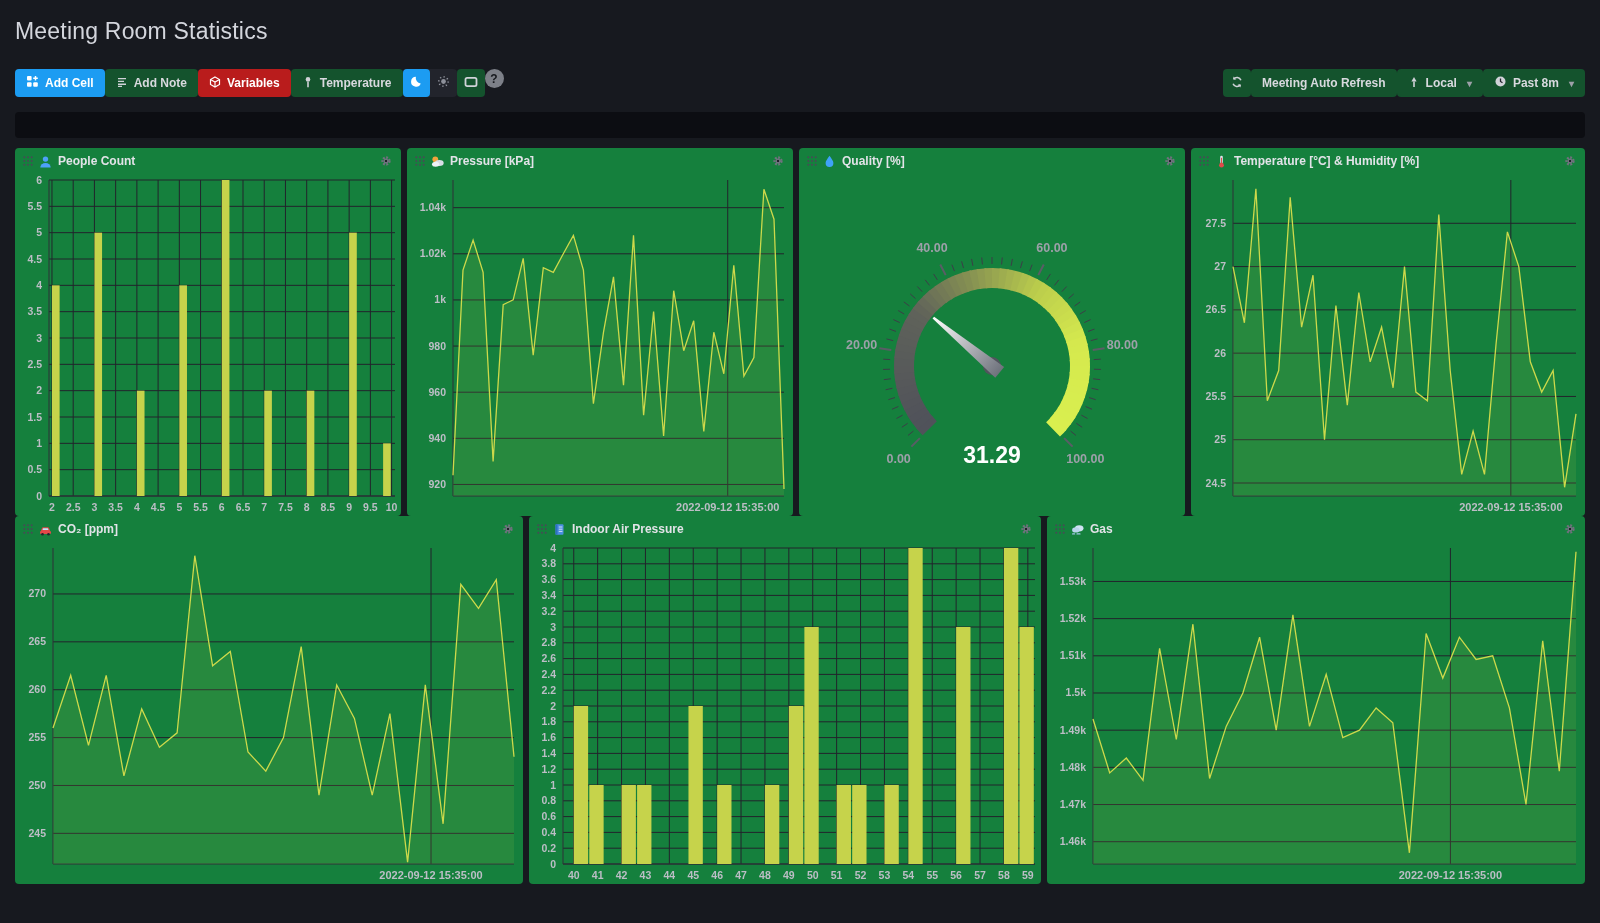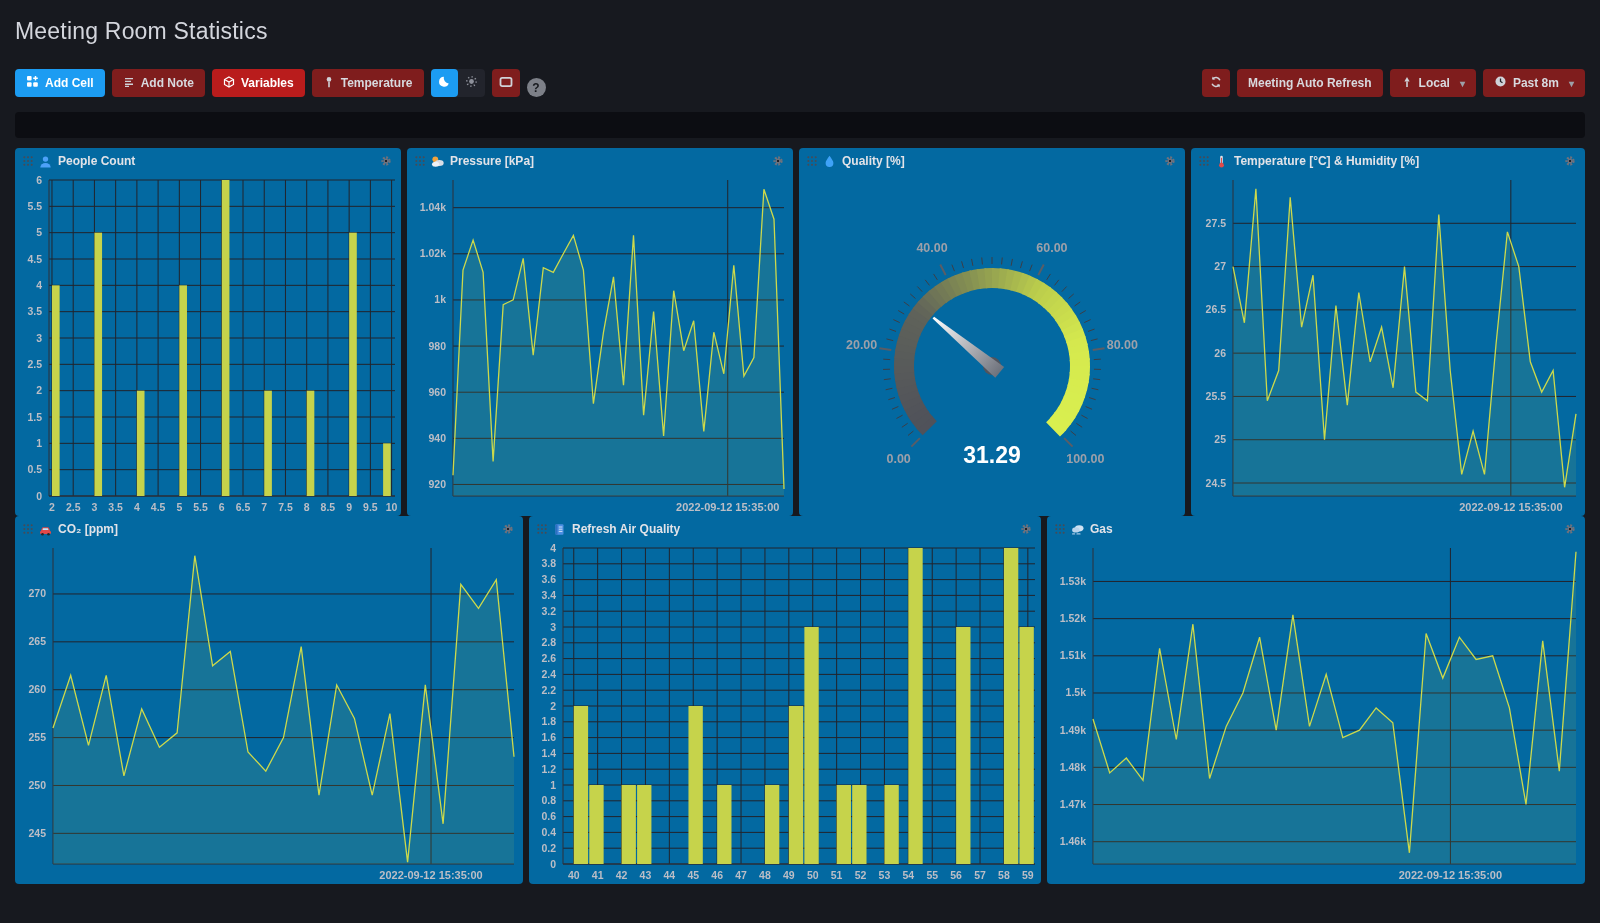--- a/index.html
+++ b/index.html
@@ -1,36 +1,36 @@
 <!DOCTYPE html>
 <html><head>
 <meta charset="utf-8">
 <style>
   *{margin:0;padding:0;box-sizing:border-box}
   html,body{width:1600px;height:923px;background:#17191f;font-family:"Liberation Sans",sans-serif;overflow:hidden}
   .page{position:relative;width:1600px;height:874px;padding:0 15px}
   .page-title{padding-top:18px;font-size:23px;font-weight:500;color:#d4d6dd;letter-spacing:.2px;height:45px}
   .toolbar{display:flex;justify-content:space-between;align-items:center;margin-top:24px;height:28px}
-  .tb-group{display:flex;align-items:flex-end;gap:7px}
-  .btn{height:28px;border:none;border-radius:4px;background:#7f1d1d;color:#d8d9de;font-family:"Liberation Sans",sans-serif;
+  .tb-group{display:flex;align-items:flex-start;}
+  .btn{height:28px;border:none;border-radius:4px;background:#14532d;color:#d8d9de;font-family:"Liberation Sans",sans-serif;
        font-size:12px;font-weight:bold;display:inline-flex;align-items:center;gap:6px;padding:0 11px;cursor:pointer;white-space:nowrap}
   .btn.blue{background:#1c9cf2;color:#fff}
   .btn.purple{background:#b91c1c;color:#fff}
   .btn .caret{font-size:10px;color:#9da0a8;margin-left:4px}
   .btn-group{display:flex;background:#22242c;border-radius:4px;height:28px;align-items:center}
   .btn-group .seg{width:27px;height:28px;display:flex;align-items:center;justify-content:center;border-radius:4px;cursor:pointer}
   .btn-group .seg.active{background:#1c9cf2}
   .icon-btn{width:28px;height:28px;padding:0;justify-content:center}
   .help-circle{width:19px;height:19px;border-radius:50%;background:#7d8088;color:#16181d;font-size:12px;font-weight:bold;
        display:flex;align-items:center;justify-content:center;cursor:pointer}
   .empty-strip{margin-top:15px;height:26px;background:#0c0d12;border-radius:4px}
   .grid{display:grid;gap:6px}
   .row1{margin-top:10px;grid-template-columns:386px 386px 386px 1fr;height:368px}
   .row2{grid-template-columns:508px 512px 1fr;height:368px}
-  .panel{background:#0369a1;border-radius:4px;position:relative;overflow:hidden}
+  .panel{background:#15803d;border-radius:4px;position:relative;overflow:hidden}
   .panel-header{height:26px;display:flex;align-items:center;padding:0 9px 0 8px;gap:6px}
   .drag-handle{display:flex;align-items:center;cursor:grab}
   .panel-icon{display:flex;align-items:center}
   .panel-title{font-size:12px;font-weight:bold;color:#e2e3e8;white-space:nowrap}
   .gear{margin-left:auto;display:flex;align-items:center;cursor:pointer}
   .chart-wrap{position:absolute;top:26px;left:0;right:0;bottom:0}
   svg text{font-family:"Liberation Sans",sans-serif}
 </style>
 </head>
 <body>
@@ -564,21 +564,21 @@
               <circle cx="8.7" cy="8.7" r="1" fill="#484b55"></circle>
             </svg>
           </span>
           <span class="panel-icon">
             <svg viewBox="0 0 13 13" width="13" height="13">
               <rect x="2.5" y="1.3" width="8" height="10.4" rx="1" fill="#4b8fe2"></rect>
               <rect x="2.5" y="1.3" width="2" height="10.4" fill="#2f6fc0"></rect>
               <path d="M5.8 4h3.6M5.8 6.2h3.6M5.8 8.4h3.6" stroke="#dce9f8" stroke-width="0.9"></path>
             </svg>
           </span>
-          <span class="panel-title">Refresh Air Quality</span>
+          <span class="panel-title">Indoor Air Pressure</span>
           <span class="gear">
             <svg viewBox="0 0 12 12" width="12" height="12">
               <circle cx="6" cy="6" r="3.4" fill="none" stroke="#6f727d" stroke-width="2.5" stroke-dasharray="1.8 1.35"></circle>
               <circle cx="6" cy="6" r="2.5" fill="#6f727d"></circle>
               <circle cx="6" cy="6" r="1.1" fill="#0e1016"></circle>
             </svg>
           </span>
         </div>
         <div class="chart-wrap"><svg viewBox="0 0 512 342" width="512" height="342">
             <line x1="44.75443037974691" x2="44.75443037974691" y1="6" y2="322" stroke="#22242c"></line>

